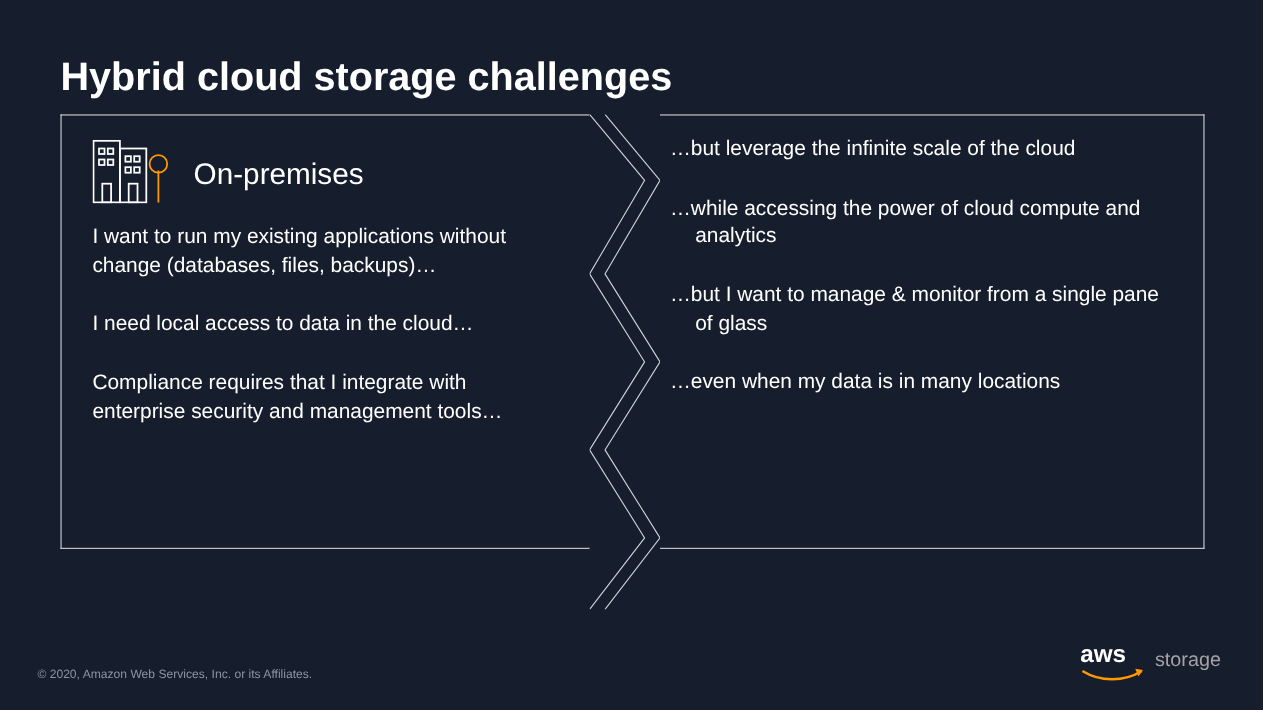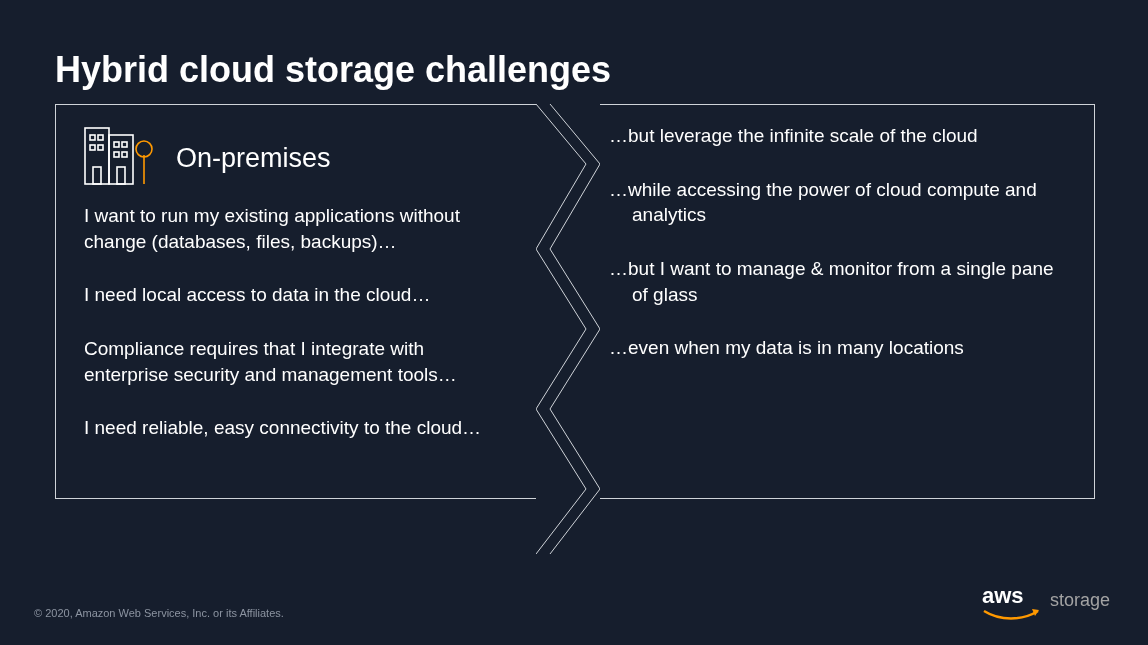--- a/index.html
+++ b/index.html
@@ -127,21 +127,20 @@
             <circle cx="60" cy="22" r="8"></circle>
           </g>
         </svg>
       </span>
       <span class="hdr-title">On-premises</span>
     </div>
     <div class="col-list">
       <div class="item">I want to run my existing applications without change (databases, files, backups)…</div>
       <div class="item">I need local access to data in the cloud…</div>
       <div class="item">Compliance requires that I integrate with enterprise security and management tools…</div>
-      <div class="item">I need reliable, easy connectivity to the cloud…</div>
     </div>
   </div>
 
   <svg class="zig" viewBox="0 0 64 450">
     <polyline points="0,0 50,60 0,145 50,225 0,305 50,385 0,450" fill="none" stroke="#cfd3d8" stroke-width="1"></polyline>
     <polyline points="14,0 64,60 14,145 64,225 14,305 64,385 14,450" fill="none" stroke="#cfd3d8" stroke-width="1"></polyline>
   </svg>
 
   <div class="panel panel-right">
     <div class="col-list">

